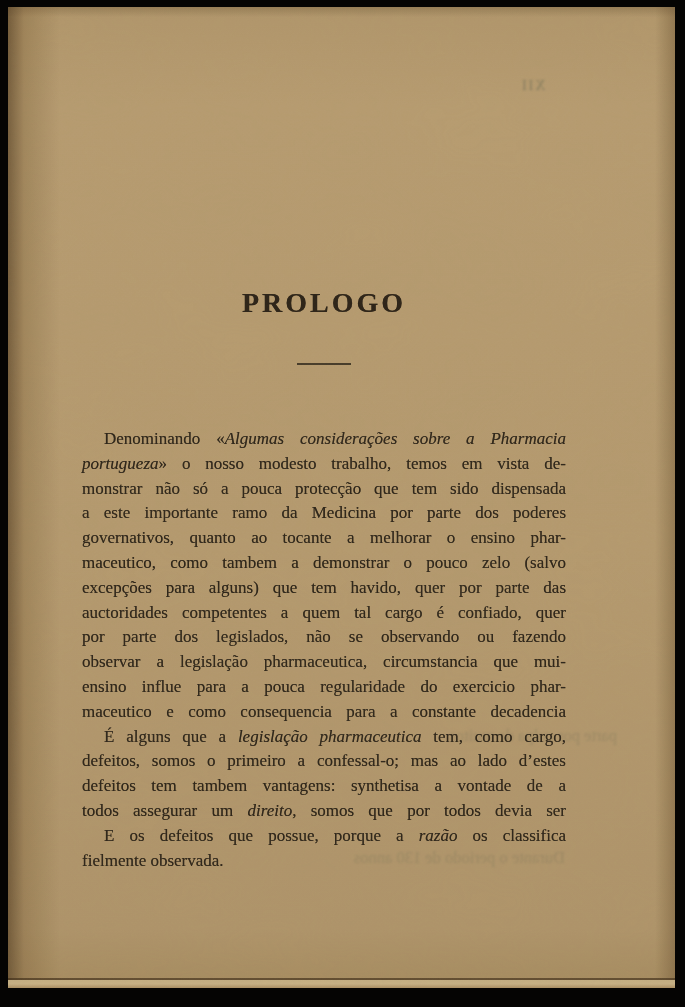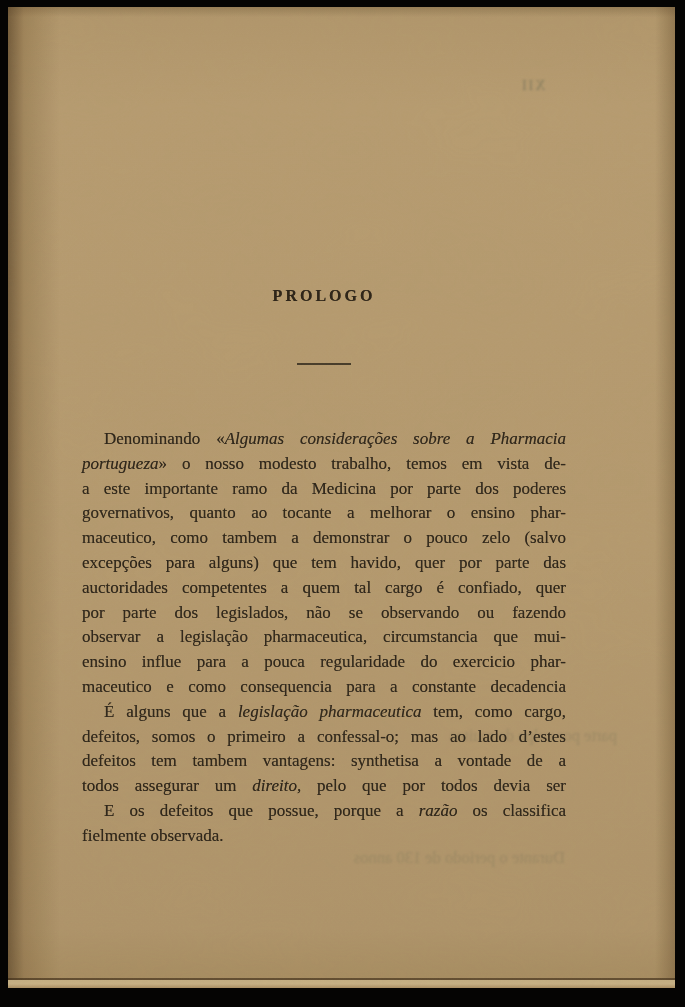--- a/index.html
+++ b/index.html
@@ -43,21 +43,21 @@
   .title-wrap {
     position: absolute;
     left: 74px;
     top: 280px;
     width: 484px;
     text-align: center;
     z-index: 3;
   }
   .book-title {
     display: inline-block;
-    font-size: 16px;
+    font-size: 28px;
     font-weight: bold;
     letter-spacing: 3px;
     color: #292015;
     text-shadow: 0 0 0.6px rgba(41,32,21,0.65);
   }
   .divider {
     position: absolute;
     left: 289px;
     top: 356px;
     width: 54px;
@@ -133,33 +133,34 @@
     </div>
 
   <div class="title-wrap">
     <span class="book-title">PROLOGO</span>
   </div>
   <div class="divider"></div>
 
   <div class="body-text" id="body-text">
       <div class="line j ind"><span>Denominando «</span><span class="it">Algumas considerações sobre a Pharmacia</span></div>
       <div class="line j"><span class="it">portugueza</span><span>» o nosso modesto trabalho, temos em vista de-</span></div>
+      <div class="line j"><span>monstrar não só a pouca protecção que tem sido dispensada</span></div>
       <div class="line j"><span>a este importante ramo da Medicina por parte dos poderes</span></div>
       <div class="line j"><span>governativos, quanto ao tocante a melhorar o ensino phar-</span></div>
       <div class="line j"><span>maceutico, como tambem a demonstrar o pouco zelo (salvo</span></div>
       <div class="line j"><span>excepções para alguns) que tem havido, quer por parte das</span></div>
       <div class="line j"><span>auctoridades competentes a quem tal cargo é confiado, quer</span></div>
       <div class="line j"><span>por parte dos legislados, não se observando ou fazendo</span></div>
       <div class="line j"><span>observar a legislação pharmaceutica, circumstancia que mui-</span></div>
       <div class="line j"><span>ensino influe para a pouca regularidade do exercicio phar-</span></div>
       <div class="line j"><span>maceutico e como consequencia para a constante decadencia</span></div>
       <div class="line j ind"><span>É alguns que a </span><span class="it">legislação pharmaceutica</span><span> tem, como cargo,</span></div>
       <div class="line j"><span>defeitos, somos o primeiro a confessal-o; mas ao lado d’estes</span></div>
       <div class="line j"><span>defeitos tem tambem vantagens: synthetisa a vontade de a</span></div>
-      <div class="line j"><span>todos assegurar um </span><span class="it">direito,</span><span> pelo que por todos devia ser</span></div>
+      <div class="line j"><span>todos assegurar um </span><span class="it">direito,</span><span> somos que por todos devia ser</span></div>
       <div class="line j ind"><span>E os defeitos que possue, porque a </span><span class="it">razão</span><span> os classifica</span></div>
       <div class="line"><span>fielmente observada.</span></div>
     </div>
 
   <div class="page-edge-strip"></div>
 
   <svg class="grain" width="667" height="981" xmlns="http://www.w3.org/2000/svg">
     <defs>
       <filter id="mottle" x="0" y="0" width="100%" height="100%">
         <feTurbulence type="fractalNoise" baseFrequency="0.008 0.013" numOctaves="4" seed="9" stitchTiles="stitch"></feTurbulence>

